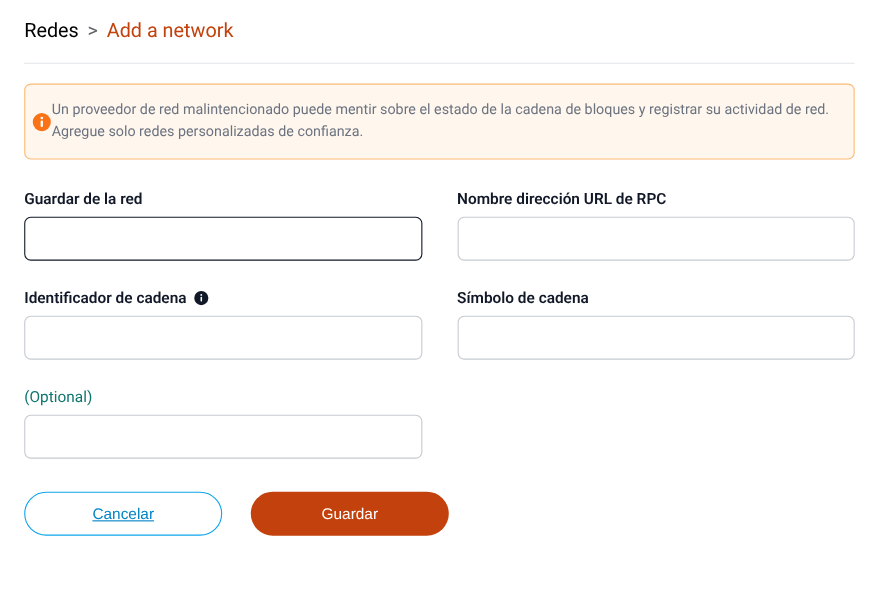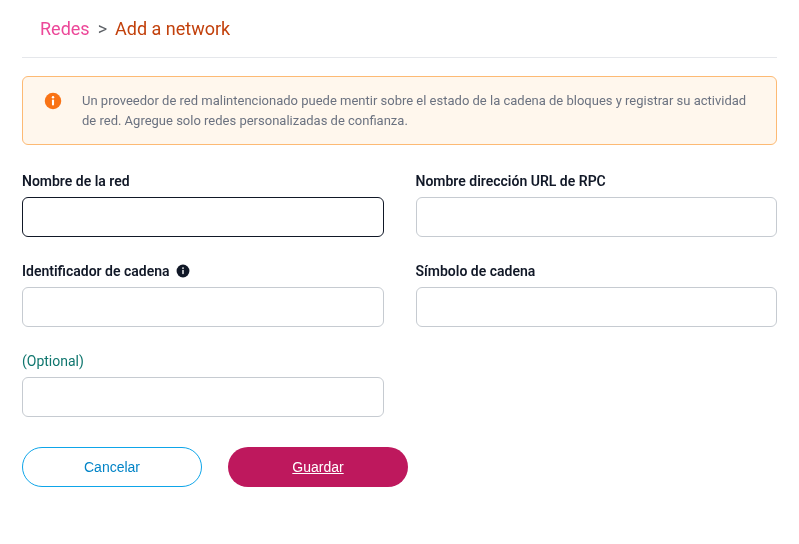--- a/index.html
+++ b/index.html
@@ -11,36 +11,36 @@
       padding: 18px 22px;
     }
     .breadcrumb {
       display: flex;
       align-items: center;
       gap: 8px;
       font-size: 18px;
       font-weight: 400;
       margin-bottom: 18px;
     }
-    .breadcrumb .prev { color: #ec4899; margin-left: 18px; }
+    .breadcrumb .prev { color: #000000; }
     .breadcrumb .sep { color: #5f6368; }
     .breadcrumb .current { color: #c2410c; }
     .divider {
       border: none;
       border-top: 1px solid #e5e7eb;
       margin-bottom: 18px;
     }
     .warning {
       display: flex;
-      align-items: flex-start;
-      gap: 20px;
+      align-items: center;
+      gap: 0;
       background: #fff7ed;
       border: 1px solid #fdba74;
       border-radius: 6px;
-      padding: 14px 21px;
+      padding: 14px 6px;
       margin-bottom: 28px;
     }
     .warning .icon {
       flex: 0 0 18px;
       width: 18px;
       height: 18px;
       display: flex;
       align-items: center;
       justify-content: center;
       margin-top: 1px;
@@ -105,25 +105,25 @@
       cursor: pointer;
       display: flex;
       align-items: center;
       justify-content: center;
       border: none;
     }
     .btn-outline {
       background: #fff;
       color: #0284c7;
       border: 1px solid #0ea5e9;
+      text-decoration: underline;
     }
     .btn-primary {
-      background: #be185d;
+      background: #c2410c;
       color: #fff;
-      text-decoration: underline;
     }
   </style>
 </head>
 <body>
 
 <div class="breadcrumb">
   <span class="prev">Redes</span>
   <span class="sep">&gt;</span>
   <span class="current">Add a network</span>
 </div>
@@ -138,21 +138,21 @@
       <circle cx="12" cy="7" r="1.6" fill="#fff"></circle>
     </svg>
   </span>
   <div class="text">Un proveedor de red malintencionado puede mentir sobre el estado de la cadena de bloques y registrar su actividad de red. Agregue solo redes personalizadas de confianza.</div>
 </div>
 
 <div class="form-grid">
 
   <div class="field">
     <div class="label-row">
-      <span>Nombre de la red</span>
+      <span>Guardar de la red</span>
     </div>
     <input type="text" class="focused" value="" style="">
   </div>
 
   <div class="field">
     <div class="label-row">
       <span>Nombre dirección URL de RPC</span>
     </div>
     <input type="text" value="" style="">
   </div>

